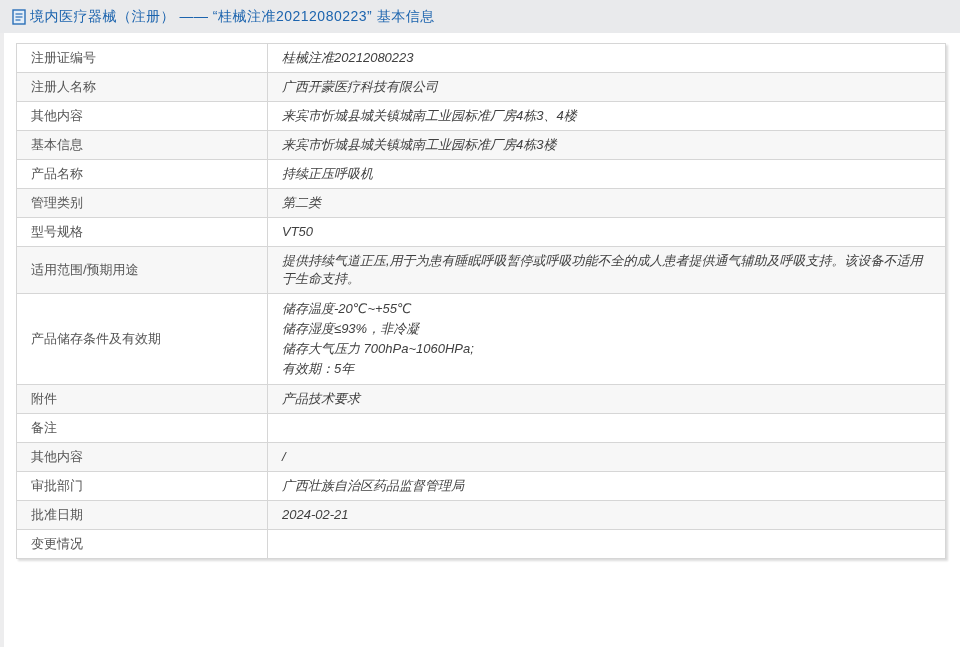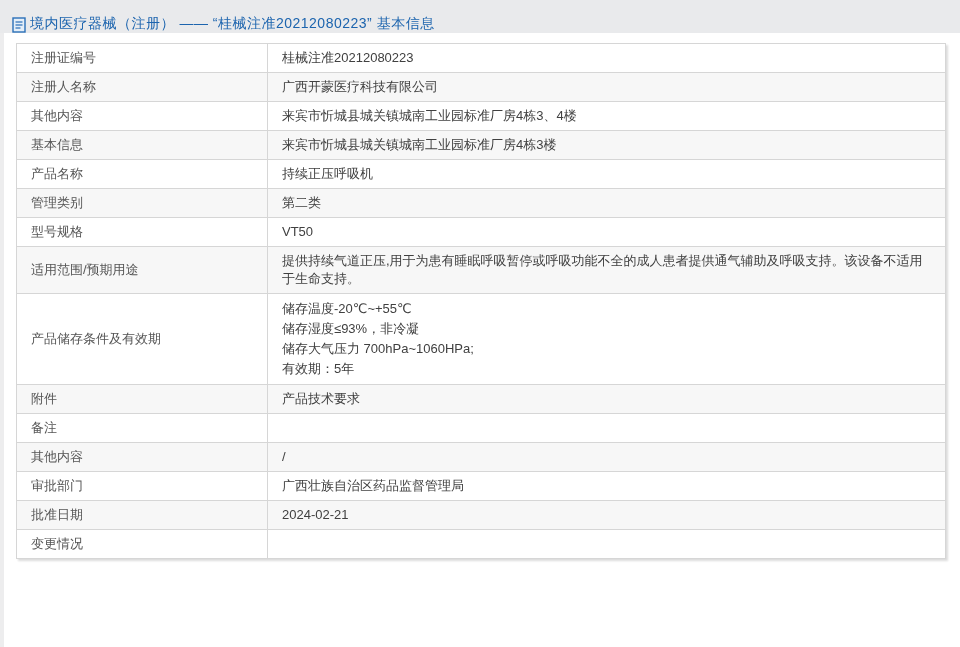--- a/index.html
+++ b/index.html
@@ -15,21 +15,21 @@
     position: absolute;
     left: 0; top: 0;
     width: 4px; height: 647px;
     background: #ededee;
   }
   .header-bar {
     position: relative;
     height: 33px;
     background: #e9eaec;
     display: flex;
-    align-items: flex-end;
+    align-items: center;
     padding-left: 12px;
     box-sizing: border-box;
   }
   .header-bar .doc-icon {
     width: 14px; height: 16px;
     margin-right: 4px;
     flex: 0 0 auto;
   }
   .header-title {
     color: #1c64ae;
@@ -58,20 +58,21 @@
   }
   td.cell-label {
     width: 222px;
     text-align: left;
     color: #555555;
     white-space: nowrap;
   }
   td.cell-value {
     color: #404040;
     line-height: 18px;
+    font-style: italic;
   }
   .value-line {
     line-height: 20px;
   }
 </style>
 </head>
 <body>
 
 <div class="left-edge-strip"></div>
 

